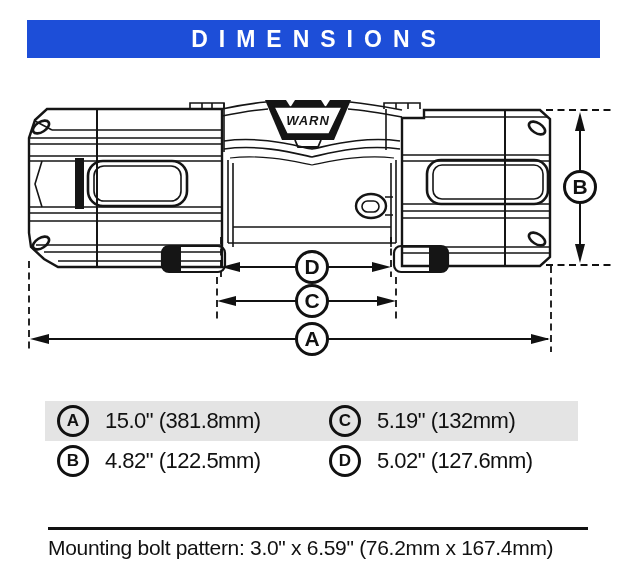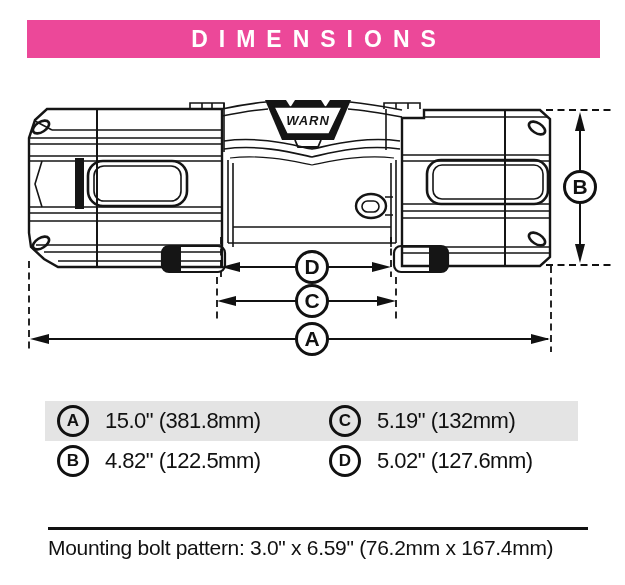--- a/index.html
+++ b/index.html
@@ -2,21 +2,21 @@
 <html><head>
 <meta charset="utf-8">
 <style>
   html,body{margin:0;padding:0;}
   body{
     width:625px;height:585px;background:#ffffff;position:relative;overflow:hidden;
     font-family:"Liberation Sans", sans-serif;color:#111;
   }
   .banner{
     position:absolute;left:27px;top:20px;width:573px;height:38px;
-    background:#ec4899;display:flex;align-items:center;justify-content:center;text-align:right;
+    background:#1d4ed8;display:flex;align-items:center;justify-content:center;text-align:right;
   }
   .banner-title{
     color:#ffffff;font-weight:bold;font-size:23px;letter-spacing:11px;text-indent:11px;
   }
   .diagram-svg{position:absolute;left:0;top:0;}
   .dim-table{position:absolute;left:45px;top:401px;width:533px;}
   .dim-row{display:flex;align-items:center;height:40px;}
   .dim-row.gray{background:#e4e4e4;}
   .dim-cell{display:flex;align-items:center;}
   .dim-cell.c1{width:284px;}

